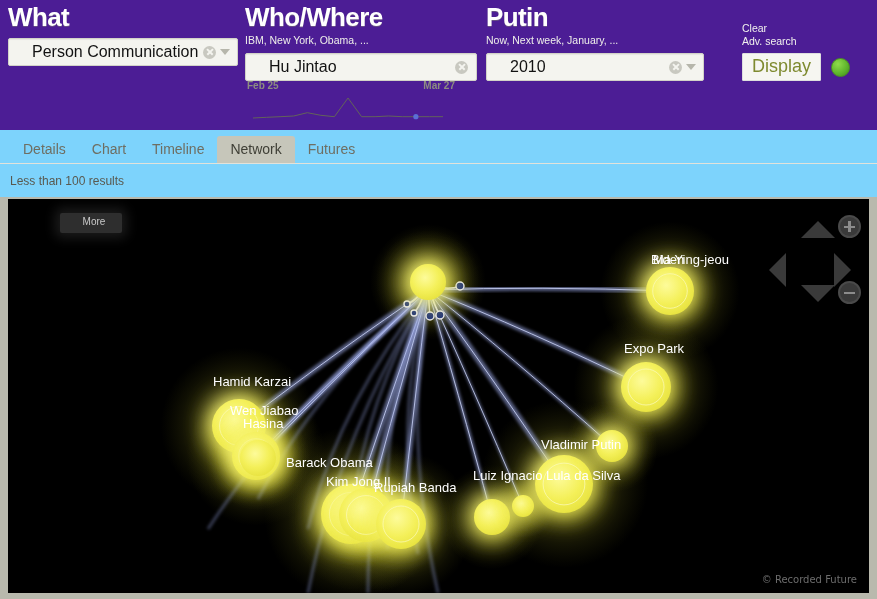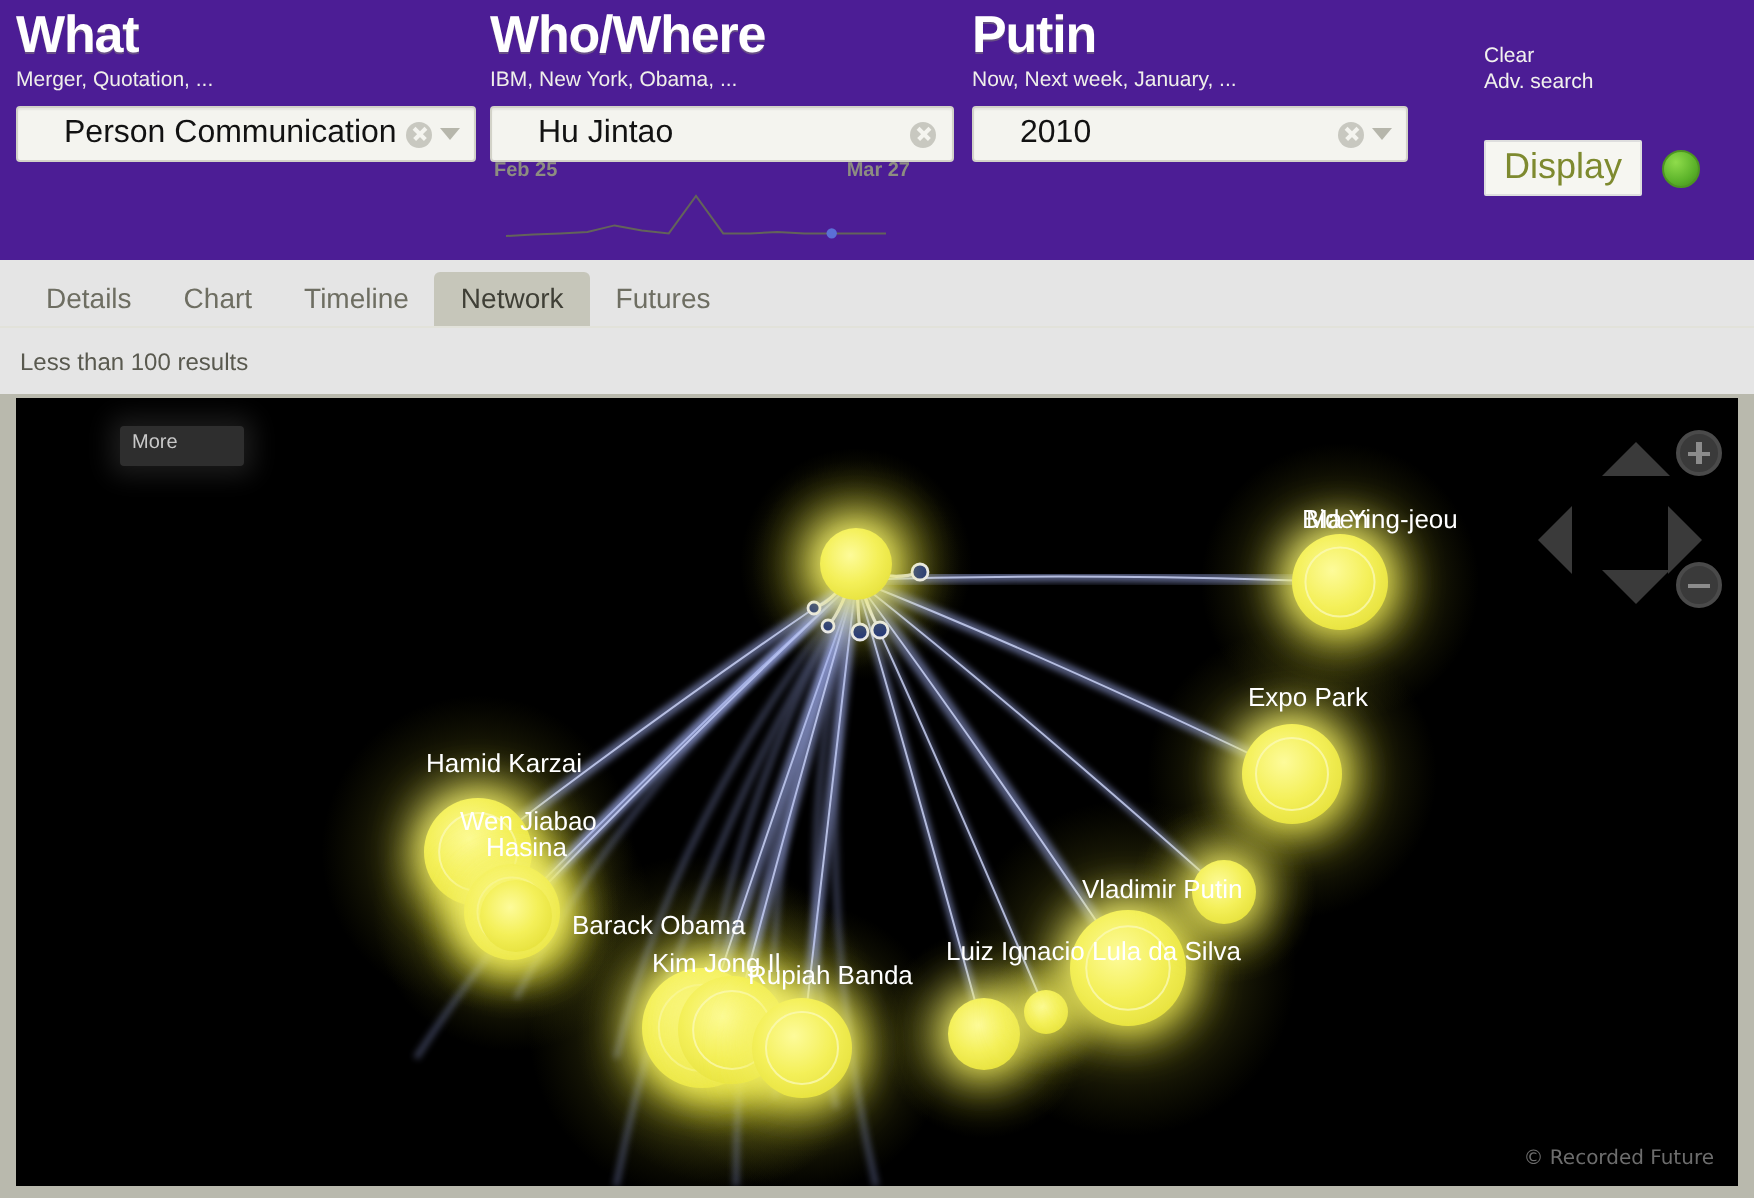--- a/index.html
+++ b/index.html
@@ -85,40 +85,40 @@
   #spark-start { left: 2px; }
   #spark-end   { right: 0; }
   #spark-svg { position: absolute; left: 0; top: 12px; }
 
   
   #actions { position: absolute; left: 742px; top: 22px; width: 128px; }
   .mini-link {
     font-size: 10.5px; color: #f2f2ee; line-height: 13px;
     display: block; width: max-content;
   }
-  #display-row { display: flex; align-items: center; margin-top: 22px; }
+  #display-row { display: flex; align-items: center; margin-top: 5px; }
   #display-button {
     background: #f6f6f1;
     border: 1px solid #dedede;
     padding: 2px 9px 3px 9px;
     font-size: 18px; color: #7e8a2f;
     border-radius: 1px;
   }
   #status-dot {
     width: 19px; height: 19px; border-radius: 50%;
     margin-left: 10px;
     background: radial-gradient(circle at 35% 30%, #8fdc4b 0%, #5cb32a 60%, #3f8a1c 100%);
     border: 1px solid #4d9422;
   }
 
   
   #tabs-region {
     position: absolute; left: 0; top: 130px;
     width: 877px; height: 67px;
-    background: #e5e5e5;
+    background: #7dd3fc;
   }
   #tabs {
     position: absolute; left: 0; top: 6px;
     height: 27px; width: 877px;
     display: flex; align-items: stretch;
     padding-left: 10px;
   }
   .tab {
     font-size: 14px; color: #6e6e62;
     padding: 4px 13px 5px 13px;
@@ -146,20 +146,21 @@
   #graph-svg { position: absolute; left: 0; top: 0; }
 
   #more-button {
     position: absolute; left: 52px; top: 14px;
     width: 62px; height: 20px;
     background: #2e2e2e;
     border-radius: 2px;
     color: #c9c9c9; font-size: 10px;
     padding: 3px 0 12px 6px;
     box-shadow: 0 0 12px 5px rgba(60,60,60,.45);
+    text-align: center;
   }
 
   
   #nav-controls { position: absolute; right: 8px; top: 10px; width: 100px; height: 105px; }
   .arrow { position: absolute; width: 0; height: 0; }
   #pan-up {
     left: 40px; top: 12px;
     border-left: 17px solid transparent; border-right: 17px solid transparent;
     border-bottom: 17px solid #3a3a3a;
   }
@@ -208,21 +209,20 @@
 </style>
 </head>
 <body>
 
 <div id="app">
 
   <div id="search-header">
 
     <div class="field-group" id="group-what">
       <div class="field-title">What</div>
-      <div class="field-hint">Merger, Quotation, ...</div>
       <div class="field-box">
         <span class="field-value">Person Communication</span>
         <span class="clear-x"></span>
         <span class="chevron"></span>
       </div>
     </div>
 
     <div class="field-group" id="group-who">
       <div class="field-title">Who/Where</div>
       <div class="field-hint">IBM, New York, Obama, ...</div>

